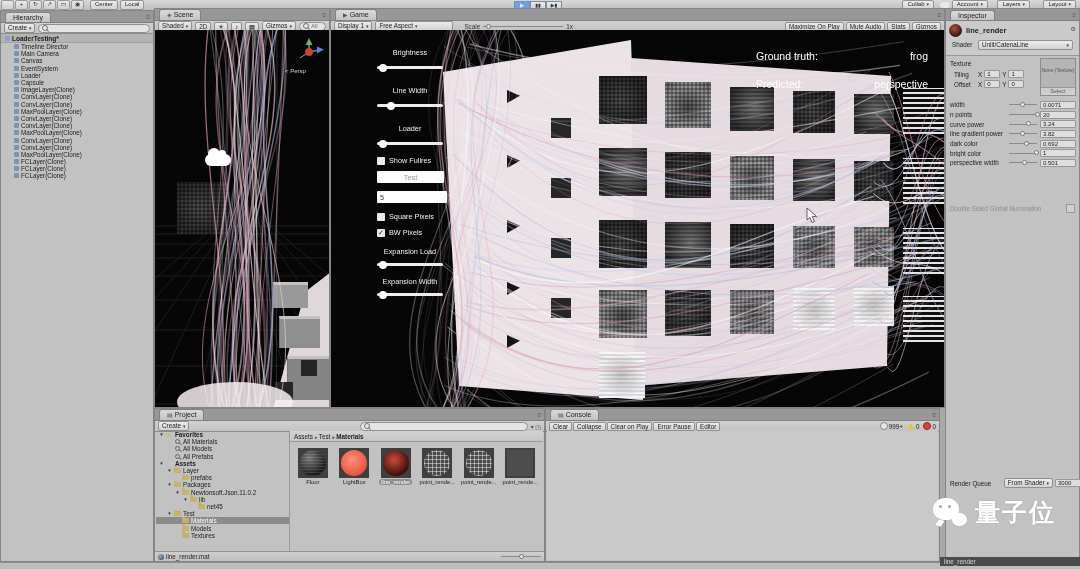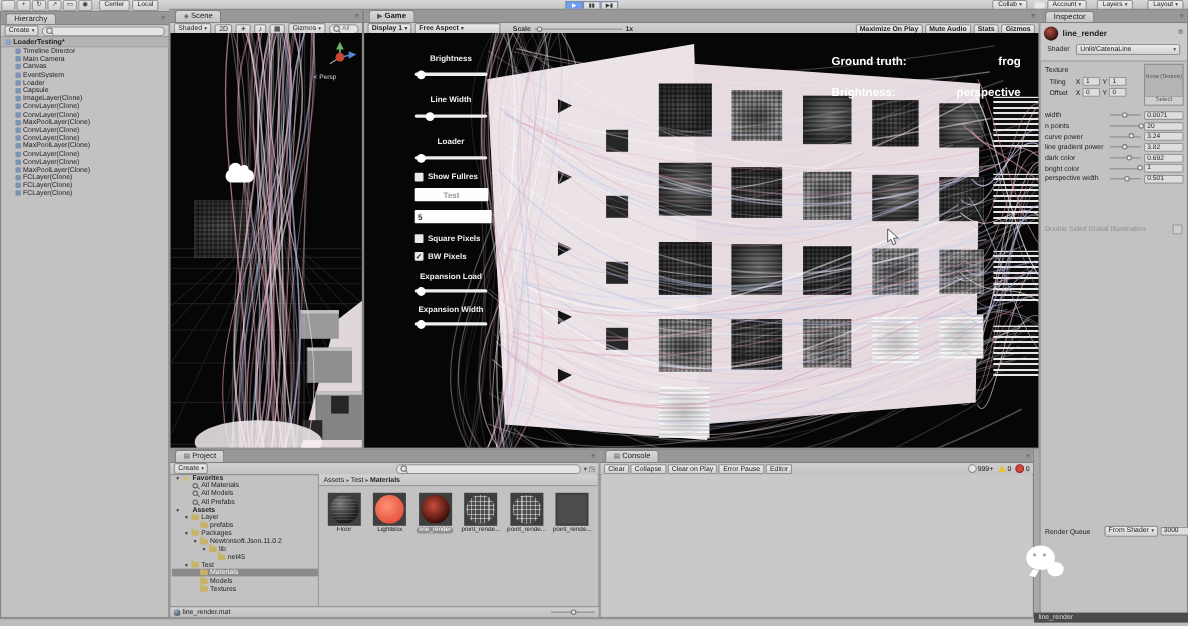--- a/index.html
+++ b/index.html
@@ -393,21 +393,21 @@
         <polygon points="18,2 14.5,9 21.5,9" fill="#69b369"></polygon>
         <line x1="18" y1="16" x2="28" y2="14" stroke="#5585d6" stroke-width="1.5"></line>
         <polygon points="33,13.5 26,10.5 26,17.5" fill="#5585d6"></polygon>
         <line x1="18" y1="16" x2="9" y2="22" stroke="#aaa" stroke-width="1"></line>
         <circle cx="18" cy="16" r="4" fill="#cc4433"></circle>
       </svg>
       <div class="persp-label" style="left:130px;top:38px;">&lt; Persp</div>
     </div>
   </div>
 
-  <div class="panel" id="game-panel" style="left:330px;top:8px;width:615px;height:400px;font-weight:bold;">
+  <div class="panel" id="game-panel" style="left:330px;top:8px;width:615px;height:400px;">
     <div class="tabbar">
       <span class="tab"><span class="tab-ico">▶</span><span>Game</span></span>
       <span class="bar-right">≡</span>
     </div>
     <div class="ptool">
       <span class="btnish"><span>Display 1</span><span class="chev"></span></span>
       <span class="btnish" style="min-width:70px;"><span>Free Aspect</span><span class="chev"></span></span>
       <span style="font-size:6.3px;color:#333;margin-left:8px;">Scale</span>
       <span style="width:80px;height:1px;background:#8a8a8a;position:relative;">
           <span style="position:absolute;left:3%;top:-2px;width:5px;height:5px;background:#e8e8e8;border:1px solid #777;border-radius:50%;box-sizing:border-box;"></span>
@@ -639,21 +639,21 @@
           <span>BW Pixels</span>
         </div>
       <div class="wlabel" style="left:44px;top:217px;">Expansion Load</div>
       <div class="gsl" style="left:46px;top:233px;--pct:3%;"></div>
       <div class="wlabel" style="left:44px;top:247px;">Expansion Width</div>
       <div class="gsl" style="left:46px;top:263px;--pct:3%;"></div>
 
       <div class="readout" style="left:425px;top:20px;width:172px;gap:16px;">
         <span>Ground truth:</span>
         <span class="val">frog</span>
-        <span>Brightness:</span>
+        <span>Predicted:</span>
         <span class="val">perspective</span>
       </div>
 
       <svg class="cursor" style="left:475px;top:178px;" viewBox="0 0 12 16">
         <path d="M1,0 L1,12 L4,9.5 L6,14.5 L8.3,13.4 L6.3,8.6 L10.5,8.4 Z" fill="#fff" stroke="#000" stroke-width="0.6"></path>
       </svg>
     </div>
   </div>
 
   <div class="panel" id="inspector-panel" style="left:945px;top:8px;width:135px;height:550px;">
@@ -946,14 +946,15 @@
 
   <div class="abs" style="left:0;top:562px;width:1080px;height:7px;background:#bdbdbd;border-top:1px solid #8f8f8f;"></div>
   <div class="abs" style="left:940px;top:557px;width:140px;height:9px;background:#4b4b4b;color:#d6d6d6;font-size:6.3px;line-height:9px;padding-left:4px;box-sizing:border-box;">line_render</div>
 
   <div id="watermark">
     <span class="wx">
         <span class="b1"></span>
         <span class="b2"></span>
         <span class="tail"></span>
       </span>
+    <span class="wmtext">量子位</span>
   </div>
 </div>
 
 </body></html>

